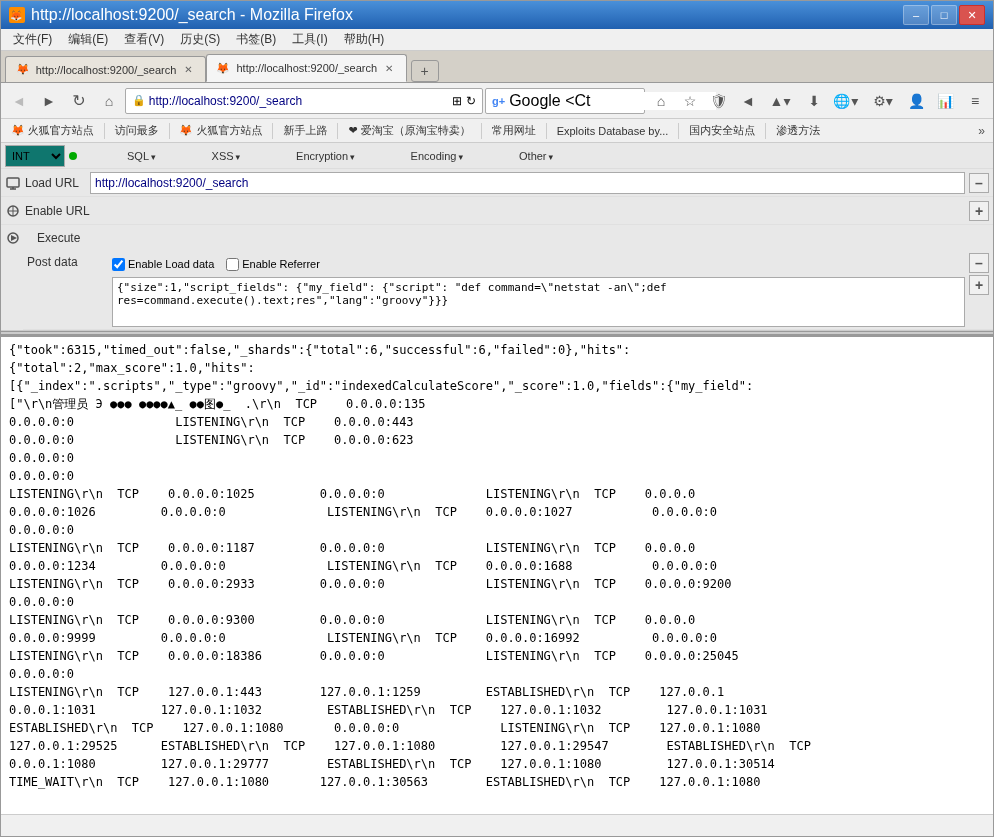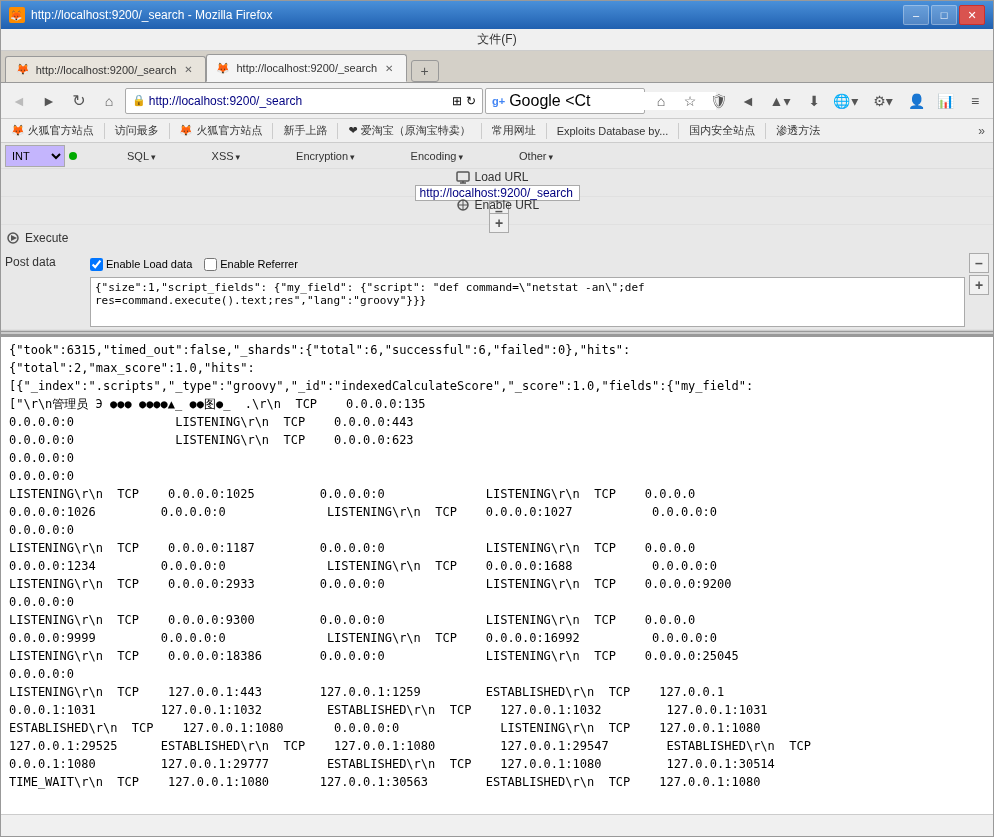--- a/index.html
+++ b/index.html
@@ -5,29 +5,29 @@
     * { margin: 0; padding: 0; box-sizing: border-box; }
     body { font-family: Arial, sans-serif; font-size: 12px; background: #c0c0c0; overflow: hidden; }
     
     
     .window { width: 994px; height: 837px; background: #f0f0f0; border: 1px solid #999; display: flex; flex-direction: column; }
     
     
     .title-bar { background: linear-gradient(to bottom, #4a90d9, #2060b0); height: 28px; display: flex; align-items: center; padding: 0 8px; color: white; font-size: 12px; justify-content: space-between; flex-shrink: 0; }
     .title-bar-left { display: flex; align-items: center; gap: 6px; }
     .title-bar-icon { width: 16px; height: 16px; background: #ff8c00; border-radius: 2px; display: flex; align-items: center; justify-content: center; font-size: 10px; color: white; }
-    .title-bar-title { color: white; font-size: 12px; }
+    .title-bar-title { color: white; font-size: 16px; }
     .title-bar-controls { display: flex; gap: 2px; }
     .title-btn { width: 26px; height: 20px; display: flex; align-items: center; justify-content: center; cursor: pointer; font-size: 11px; color: white; border: 1px solid rgba(255,255,255,0.3); background: rgba(255,255,255,0.1); border-radius: 2px; }
     .title-btn.close { background: #d9534f; border-color: #c9302c; }
     .title-btn.minimize { background: rgba(255,255,255,0.2); }
     .title-btn.maximize { background: rgba(255,255,255,0.2); }
     
     
-    .menu-bar { background: #f0f0f0; height: 22px; display: flex; align-items: center; padding: 0 4px; border-bottom: 1px solid #ccc; flex-shrink: 0; flex-direction: column; }
+    .menu-bar { background: #f0f0f0; height: 22px; display: flex; align-items: center; padding: 0 4px; border-bottom: 1px solid #ccc; flex-shrink: 0; }
     .menu-item { padding: 2px 8px; font-size: 12px; cursor: pointer; color: #333; }
     
     
     .tab-bar { background: #d4d0c8; height: 32px; display: flex; align-items: flex-end; padding: 0 4px; flex-shrink: 0; border-bottom: 1px solid #999; }
     .tab { height: 26px; padding: 0 10px; display: flex; align-items: center; gap: 6px; font-size: 11px; background: #e8e4dc; border: 1px solid #999; border-bottom: none; cursor: pointer; color: #333; border-radius: 3px 3px 0 0; min-width: 180px; max-width: 220px; }
     .tab.active { background: #f5f5f5; height: 28px; border-bottom: 1px solid #f5f5f5; z-index: 1; }
     .tab-close { font-size: 10px; color: #666; cursor: pointer; padding: 1px 2px; border-radius: 2px; }
     .tab-new { width: 28px; height: 22px; display: flex; align-items: center; justify-content: center; cursor: pointer; font-size: 14px; color: #555; background: #d4d0c8; border: 1px solid #999; border-radius: 3px; margin-left: 4px; }
     
     
@@ -45,36 +45,36 @@
     
     
     .bookmarks-bar { background: #f0f0f0; height: 24px; display: flex; align-items: center; padding: 0 4px; gap: 2px; border-bottom: 1px solid #ccc; flex-shrink: 0; overflow: hidden; }
     .bookmark-btn { display: flex; align-items: center; gap: 3px; padding: 2px 6px; font-size: 11px; cursor: pointer; color: #333; border-radius: 2px; white-space: nowrap; }
     .bookmark-sep { width: 1px; height: 16px; background: #ccc; margin: 0 2px; }
     .bookmarks-more { margin-left: auto; padding: 2px 4px; cursor: pointer; color: #555; font-size: 12px; }
     
     
     .hackbar { background: #e8e8e8; border-bottom: 1px solid #ccc; flex-shrink: 0; }
     .hackbar-top { height: 26px; display: flex; align-items: center; padding: 0 4px; gap: 2px; border-bottom: 1px solid #ddd; }
-    .hack-select { height: 22px; width: 60px; border: 1px solid #aaa; background: #c4b5fd; font-size: 11px; padding: 0 2px; }
+    .hack-select { height: 22px; width: 60px; border: 1px solid #aaa; background: #0f766e; font-size: 11px; padding: 0 2px; }
     .hack-dot { width: 8px; height: 8px; border-radius: 50%; background: #00aa00; margin: 0 2px; }
     .hack-menu-btn { padding: 2px 8px; font-size: 11px; cursor: pointer; color: #333; position: relative; margin-left: 38px; }
     .hack-menu-btn::after { content: '▾'; margin-left: 2px; font-size: 9px; }
     
     
-    .hackbar-row { height: 28px; display: flex; align-items: center; padding: 0 4px; border-bottom: 1px solid #e0e0e0; flex-direction: column; }
+    .hackbar-row { height: 28px; display: flex; align-items: center; padding: 0 4px; border-bottom: 1px solid #e0e0e0; }
     .hackbar-row-label { width: 85px; display: flex; align-items: center; gap: 4px; flex-shrink: 0; }
     .hackbar-row-icon { width: 16px; height: 16px; display: flex; align-items: center; justify-content: center; }
     .row-label-text { font-size: 12px; color: #333; font-weight: normal; }
     .hackbar-url-input { flex: 1; height: 22px; border: 1px solid #aaa; padding: 0 4px; font-size: 12px; background: white; color: #000080; }
     .hackbar-row-actions { display: flex; align-items: center; gap: 2px; margin-left: 4px; }
     .row-action-btn { width: 20px; height: 20px; border: 1px solid #aaa; background: #f0f0f0; cursor: pointer; display: flex; align-items: center; justify-content: center; font-size: 14px; font-weight: bold; color: #555; }
     
     
-    .postdata-row { display: flex; align-items: flex-start; padding: 0 4px; border-bottom: 1px solid #e0e0e0; min-height: 60px; }
+    .postdata-row { display: flex; align-items: flex-start; padding: 0 4px; border-bottom: 1px solid #e0e0e0; min-height: 60px; margin-left: 22px; }
     .postdata-label { width: 85px; padding-top: 4px; font-size: 12px; color: #333; flex-shrink: 0; }
     .postdata-content { flex: 1; display: flex; flex-direction: column; gap: 2px; padding: 2px 0; }
     .postdata-checkboxes { display: flex; align-items: center; gap: 12px; padding: 2px 0; height: 22px; }
     .checkbox-label { display: flex; align-items: center; gap: 3px; font-size: 11px; cursor: pointer; }
     .postdata-textarea { width: 100%; height: 50px; border: 1px solid #aaa; padding: 3px 4px; font-size: 11px; font-family: monospace; resize: none; background: white; color: #000; }
     .postdata-actions { display: flex; flex-direction: column; gap: 2px; margin-left: 4px; padding: 2px 0; }
     
     
     .output-area { flex: 1; background: white; overflow-y: scroll; padding: 4px 8px; font-size: 12px; font-family: monospace; color: #000; border-top: 2px solid #999; }
     .output-line { white-space: pre-wrap; word-break: break-all; line-height: 1.5; }
@@ -256,21 +256,21 @@
         </div>
         <span class="row-label-text">Enable URL</span>
       </div>
       <div style="flex:1;"></div>
       <div class="hackbar-row-actions">
         <div class="row-action-btn">+</div>
       </div>
     </div>
 
     <div class="execute-row">
-      <div style="width:85px;display:flex;align-items:center;gap:4px;">
+      <div style="width:85px;display:flex;align-items:center;gap:16px;">
         <div class="exec-icon">
           <svg width="14" height="14" viewBox="0 0 14 14">
             <circle cx="7" cy="7" r="5" fill="none" stroke="#555" stroke-width="1.5"></circle>
             <polygon points="5,4 11,7 5,10" fill="#555"></polygon>
           </svg>
         </div>
         <span class="row-label-text">Execute</span>
       </div>
     </div>
 

